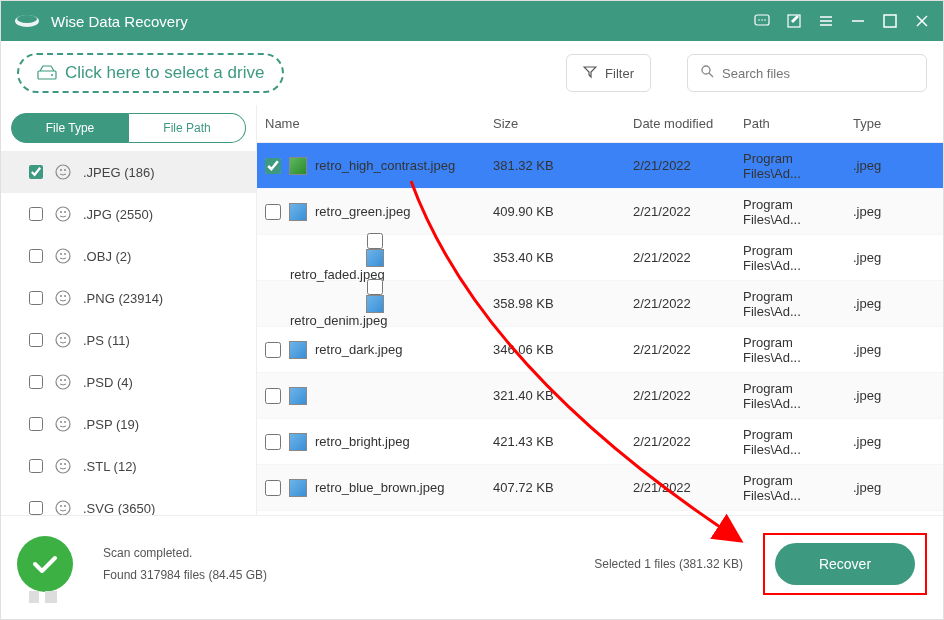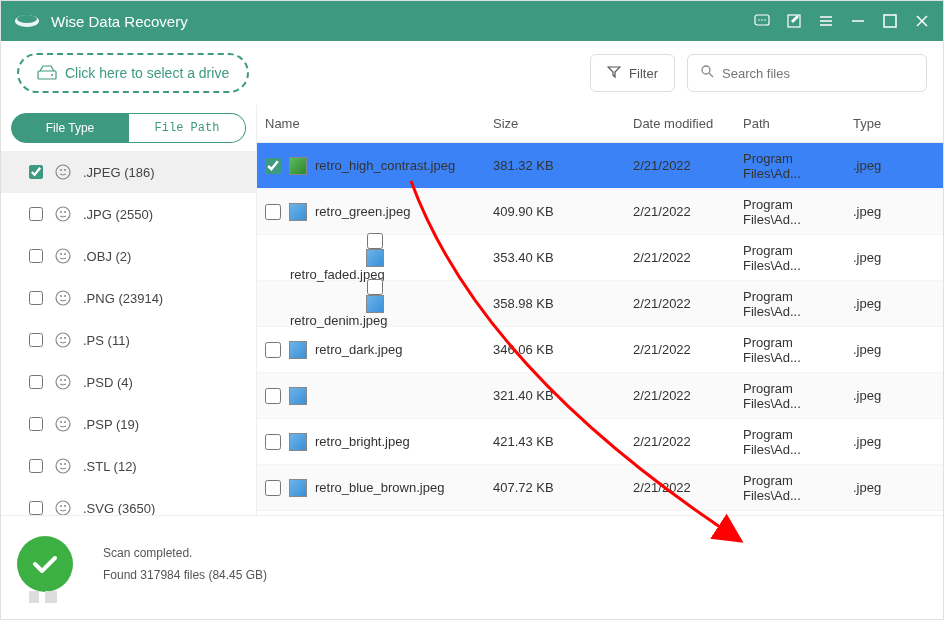--- a/index.html
+++ b/index.html
@@ -7,36 +7,36 @@
 
 
 .title-bar { height: 40px; background: #3d9980; color: #fff; display: flex; align-items: center; padding: 0 12px; }
 .title-bar .logo { width: 28px; height: 20px; margin-right: 10px; display: flex; align-items: center; }
 .title-bar .title { font-size: 15px; flex: 1; }
 .title-bar .win-controls { display: flex; gap: 14px; align-items: center; }
 .title-bar .win-icon { width: 18px; height: 18px; display: flex; align-items: center; justify-content: center; cursor: pointer; }
 
 
 .toolbar { height: 64px; display: flex; align-items: center; padding: 0 16px; gap: 12px; }
-.drive-select { border: 2px dashed #3d9980; border-radius: 22px; height: 40px; padding: 0 18px; display: flex; align-items: center; gap: 10px; color: #3d9980; font-size: 14px; cursor: pointer; }
+.drive-select { border: 2px dashed #3d9980; border-radius: 22px; height: 40px; padding: 0 18px; display: flex; align-items: center; gap: 10px; color: #3d9980; font-size: 17px; cursor: pointer; }
 .drive-select .drive-icon { width: 18px; height: 16px; }
 .spacer { flex: 1; }
 .filter-btn { height: 38px; border: 1px solid #ddd; border-radius: 6px; padding: 0 16px; display: flex; align-items: center; gap: 8px; font-size: 13px; color: #555; cursor: pointer; background: #fff; }
-.search-box { height: 38px; border: 1px solid #ddd; border-radius: 6px; padding: 0 12px; display: flex; align-items: center; gap: 8px; width: 240px; }
+.search-box { height: 38px; border: 1px solid #ddd; border-radius: 6px; padding: 0 12px; display: flex; align-items: center; gap: 8px; width: 240px; margin-left: 24px; }
 .search-box input { border: none; outline: none; font-size: 13px; flex: 1; color: #555; }
 
 
 .main { display: flex; height: 410px; }
 
 
 .sidebar { width: 256px; border-right: 1px solid #eee; display: flex; flex-direction: column; }
 .view-tabs { display: flex; padding: 8px 10px; gap: 0; }
 .view-tab { flex: 1; height: 30px; display: flex; align-items: center; justify-content: center; font-size: 12px; border: 1px solid #3d9980; cursor: pointer; }
 .view-tab.active { background: #3d9980; color: #fff; border-radius: 15px 0 0 15px; }
-.view-tab.inactive { background: #fff; color: #3d9980; border-radius: 0 15px 15px 0; border-left: none; font-family: Liberation Mono, monospace; }
+.view-tab.inactive { background: #fff; color: #3d9980; border-radius: 0 15px 15px 0; border-left: none; }
 .type-list { flex: 1; overflow-y: auto; }
 .type-item { height: 42px; display: flex; align-items: center; padding: 0 16px 0 28px; gap: 10px; font-size: 13px; color: #444; cursor: pointer; }
 .type-item.selected { background: #f0f0f0; }
 .type-item input[type="checkbox"] { width: 14px; height: 14px; accent-color: #3d9980; }
 .type-item .type-icon { width: 20px; height: 20px; display: flex; align-items: center; justify-content: center; }
 
 
 .file-area { flex: 1; display: flex; flex-direction: column; }
 .table-header { display: flex; height: 38px; align-items: center; border-bottom: 1px solid #eee; font-size: 13px; color: #555; padding-left: 8px; }
 .col-name { width: 228px; }
@@ -368,20 +368,26 @@
 <div class="footer">
   <div class="status-icon">
     <svg width="32" height="32" viewBox="0 0 32 32">
         <path d="M6 16 L13 23 L26 10" fill="none" stroke="#fff" stroke-width="4" stroke-linecap="round" stroke-linejoin="round"></path>
       </svg>
   </div>
   <div class="status-text">
     <span>Scan completed.</span>
     <span>Found 317984 files (84.45 GB)</span>
   </div>
+  <div class="footer-right">
+    <span class="selected-text">Selected 1 files (381.32 KB)</span>
+    <div class="recover-box">
+      <button class="recover-btn">Recover</button>
+    </div>
+  </div>
   <div class="pause-controls">
     <div class="pc"></div>
     <div class="pc" style="width:12px;"></div>
   </div>
 </div>
 
 <svg class="arrow-svg" viewBox="0 0 420 400">
   <defs>
       <marker id="ah" markerWidth="12" markerHeight="12" refX="9" refY="5" orient="auto">
         <path d="M0,0 L10,5 L0,10 Z" fill="#ff0000"></path>

